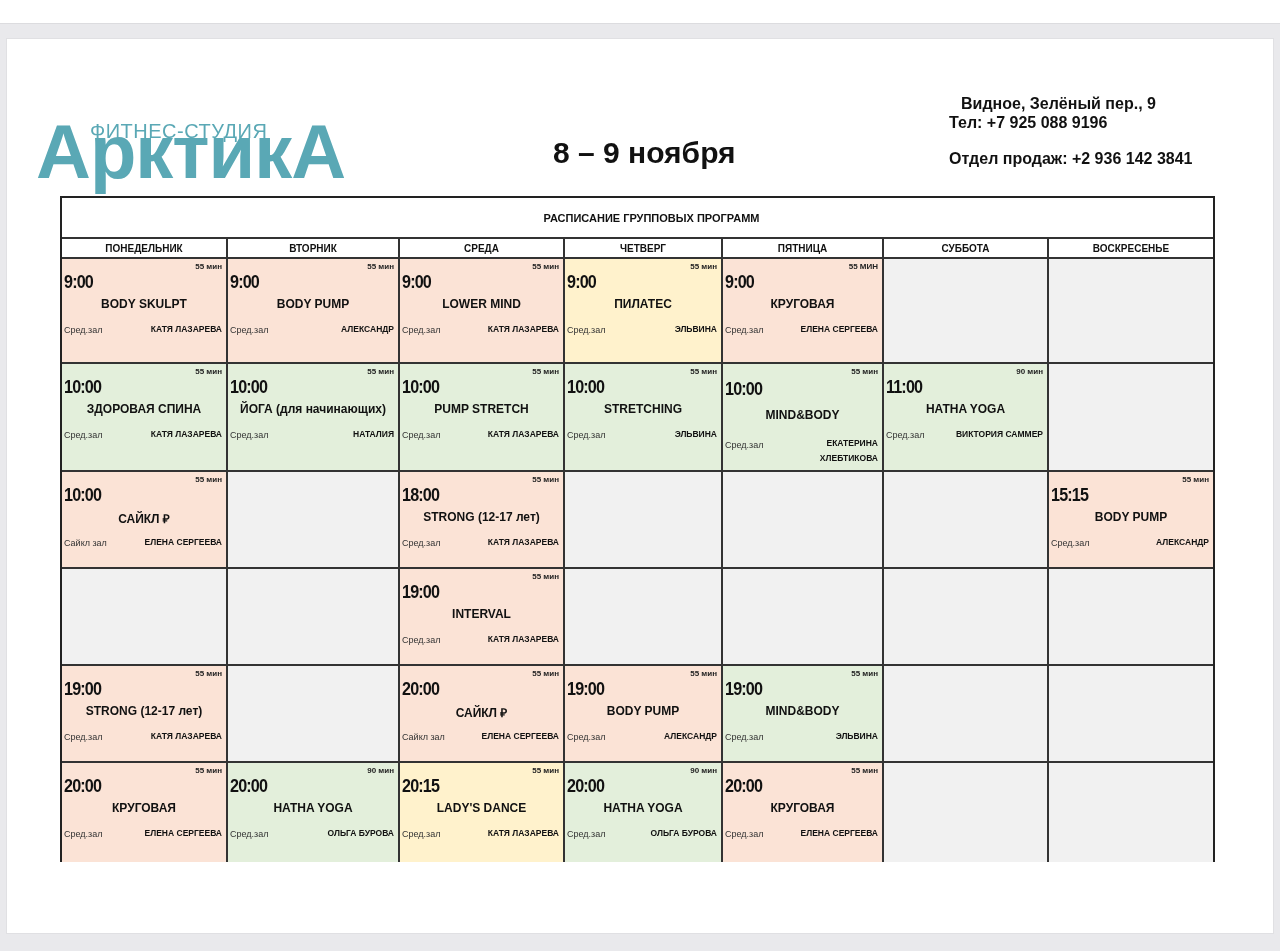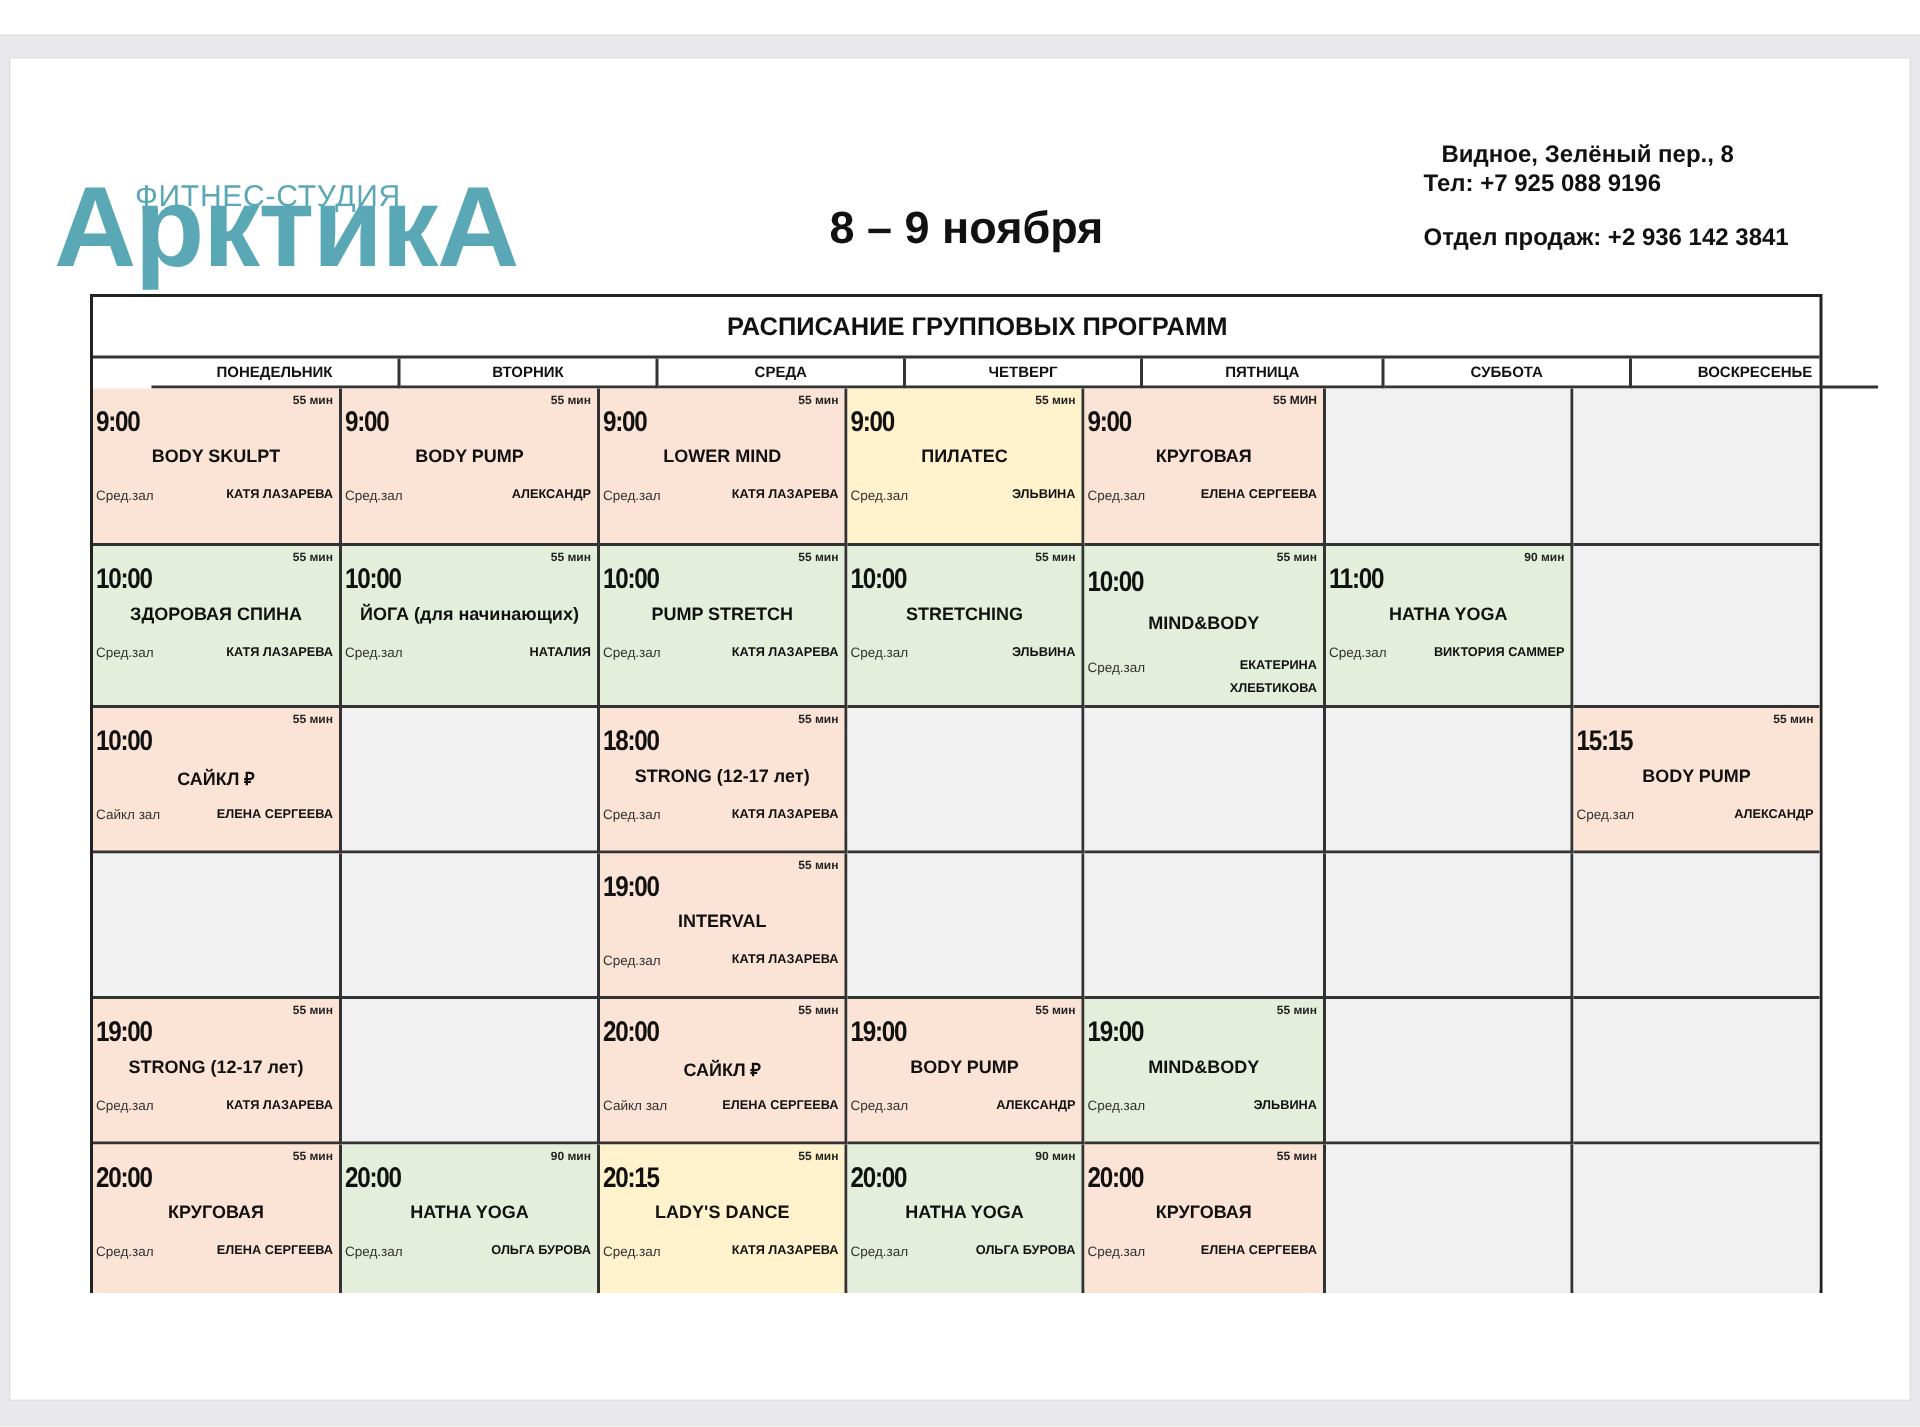--- a/index.html
+++ b/index.html
@@ -6,22 +6,22 @@
   html, body { width: 1280px; height: 951px; overflow: hidden; }
   body { background: #e9e9ec; font-family: "Liberation Sans", sans-serif; position: relative; }
   .topstrip { position: absolute; left: 0; top: 0; width: 1280px; height: 24px; background: #ffffff; border-bottom: 1px solid #dcdcdf; }
   .page { position: absolute; left: 6px; top: 38px; width: 1268px; height: 896px; background: #ffffff; border: 1px solid #e0e0e3; }
   .logo { position: absolute; left: 36px; top: 102px; }
   .logo-sub { position: absolute; left: 54px; top: 0; font-size: 20px; color: #5aa8b5; letter-spacing: 0.5px; white-space: nowrap; font-weight: normal; margin-top: 18px; }
   .logo-main { position: absolute; left: 0; top: 10px; font-size: 76px; font-weight: bold; color: #5aa8b5; letter-spacing: -1px; white-space: nowrap; line-height: 80px; }
   .dates { position: absolute; left: 553px; top: 136px; font-size: 30px; font-weight: bold; color: #111; white-space: nowrap; }
   .contact { position: absolute; font-size: 16px; font-weight: bold; color: #111; white-space: nowrap; }
   .grid { position: absolute; left: 60px; top: 196px; width: 1155px; height: 666px; border: 2px solid #222; background: #fff; }
-  .title { position: absolute; left: 0; top: 0; width: 1151px; height: 41px; border-bottom: 2px solid #333; display: flex; align-items: center; justify-content: center; font-weight: bold; font-size: 17px; color: #111; padding-left: 28px; }
-  .dayhead { position: absolute; top: 41px; height: 20px; display: flex; align-items: center; justify-content: center; font-size: 10px; font-weight: bold; color: #111; border-right: 2px solid #333; border-bottom: 2px solid #333; margin-left: 39px; }
+  .title { position: absolute; left: 0; top: 0; width: 1151px; height: 41px; border-bottom: 2px solid #333; display: flex; align-items: center; justify-content: center; font-weight: bold; font-size: 11px; color: #111; padding-left: 28px; }
+  .dayhead { position: absolute; top: 41px; height: 20px; display: flex; align-items: center; justify-content: center; font-size: 10px; font-weight: bold; color: #111; border-right: 2px solid #333; border-bottom: 2px solid #333; }
   .cell { position: absolute; border-right: 2px solid #333; border-bottom: 2px solid #333; background: #f1f1f1; }
   .cell.pink { background: #fbe3d6; }
   .cell.green { background: #e3efdb; }
   .cell.yellow { background: #fff2cc; }
   .dur { position: absolute; right: 4px; top: 3px; font-size: 8px; font-weight: bold; color: #222; }
   .time { position: absolute; left: 2px; font-size: 19px; font-weight: bold; color: #111; letter-spacing: -1px; transform: scaleX(0.85); transform-origin: left; }
   .prog { position: absolute; left: 0; right: 0; text-align: center; font-size: 12px; font-weight: bold; color: #111; white-space: nowrap; }
   .room { position: absolute; left: 2px; font-size: 9px; color: #333; }
   .trainer { position: absolute; right: 4px; font-size: 8.5px; font-weight: bold; color: #111; text-align: right; line-height: 15px; }
 </style>
@@ -31,21 +31,21 @@
 <div class="topstrip"></div>
 <div class="page"></div>
 
 <div class="logo">
   <div class="logo-sub">ФИТНЕС-СТУДИЯ</div>
   <div class="logo-main">АрктикА</div>
 </div>
 
 <div class="dates">8 – 9 ноября</div>
 
-<div class="contact" style="left:961px; top:95px;">Видное, Зелёный пер., 8</div>
+<div class="contact" style="left:961px; top:95px;">Видное, Зелёный пер., 9</div>
 <div class="contact" style="left:949px; top:114px;">Тел: +7 925 088 9196</div>
 <div class="contact" style="left:949px; top:150px;">Отдел продаж: +2 936 142 3841</div>
 
 <div class="grid" id="grid">
   <div class="title">РАСПИСАНИЕ ГРУППОВЫХ ПРОГРАММ</div>
 <div class="dayhead" style="left: 0px; width: 166px;">ПОНЕДЕЛЬНИК</div>
     <div class="dayhead" style="left: 166px; width: 172px;">ВТОРНИК</div>
     <div class="dayhead" style="left: 338px; width: 165px;">СРЕДА</div>
     <div class="dayhead" style="left: 503px; width: 158px;">ЧЕТВЕРГ</div>
     <div class="dayhead" style="left: 661px; width: 161px;">ПЯТНИЦА</div>

